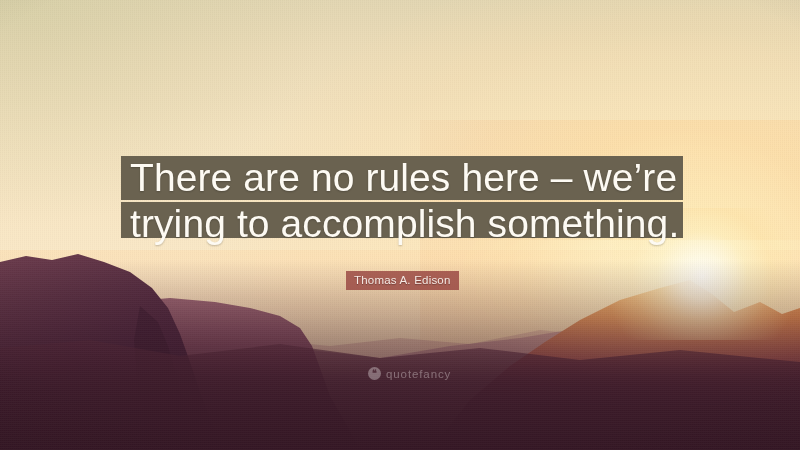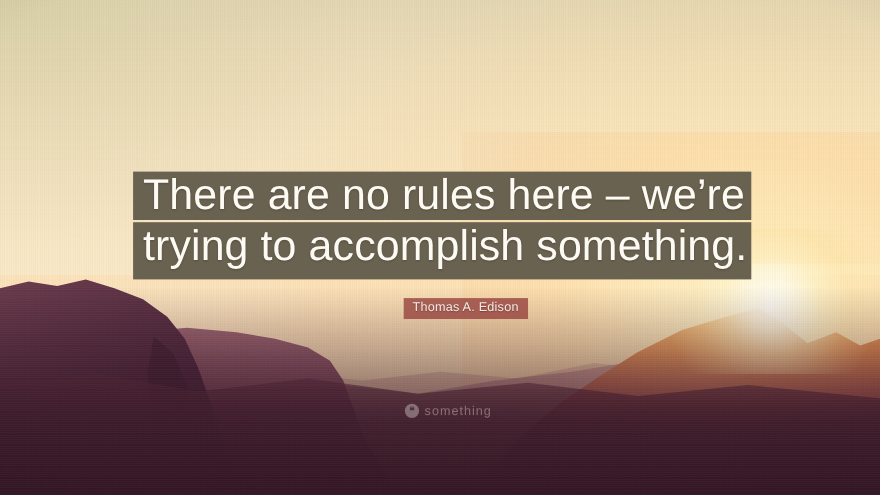--- a/index.html
+++ b/index.html
@@ -176,38 +176,37 @@
     line-height: 44px;
     font-weight: 400;
     letter-spacing: 0.1px;
     padding: 0 9px;
     white-space: nowrap;
     box-sizing: border-box;
     width: 562px;
     text-shadow: 0 1px 2px rgba(0,0,0,0.22);
   }
   .quote-line.l1 { height: 44px; }
-  .quote-line.l2 { height: 52px; margin-top: 2px; }
+  .quote-line.l2 { height: 36px; margin-top: 2px; }
 
   
   .author-badge {
     position: absolute;
     left: 346px;
     top: 271px;
     height: 19px;
     line-height: 19px;
     padding: 0 8px;
     background: rgba(150,66,62,0.80);
     color: #f6e9e4;
     font-size: 11.5px;
     letter-spacing: 0.2px;
     white-space: nowrap;
     z-index: 6;
     text-shadow: 0 1px 1px rgba(0,0,0,0.3);
-    margin-left: 21px;
   }
 
   
   .watermark {
     position: absolute;
     left: 368px;
     top: 367px;
     display: flex;
     align-items: center;
     gap: 5px;
@@ -332,16 +331,16 @@
 
   <div class="quote-block">
     <span class="quote-line l1">There are no rules here – we’re</span>
     <span class="quote-line l2">trying to accomplish something.</span>
   </div>
 
   <div class="author-badge">Thomas A. Edison</div>
 
   <div class="watermark">
     <span class="wm-icon">❝</span>
-    <span class="wm-text">something</span>
+    <span class="wm-text">quotefancy</span>
   </div>
 
 </div>
 
 </body></html>

